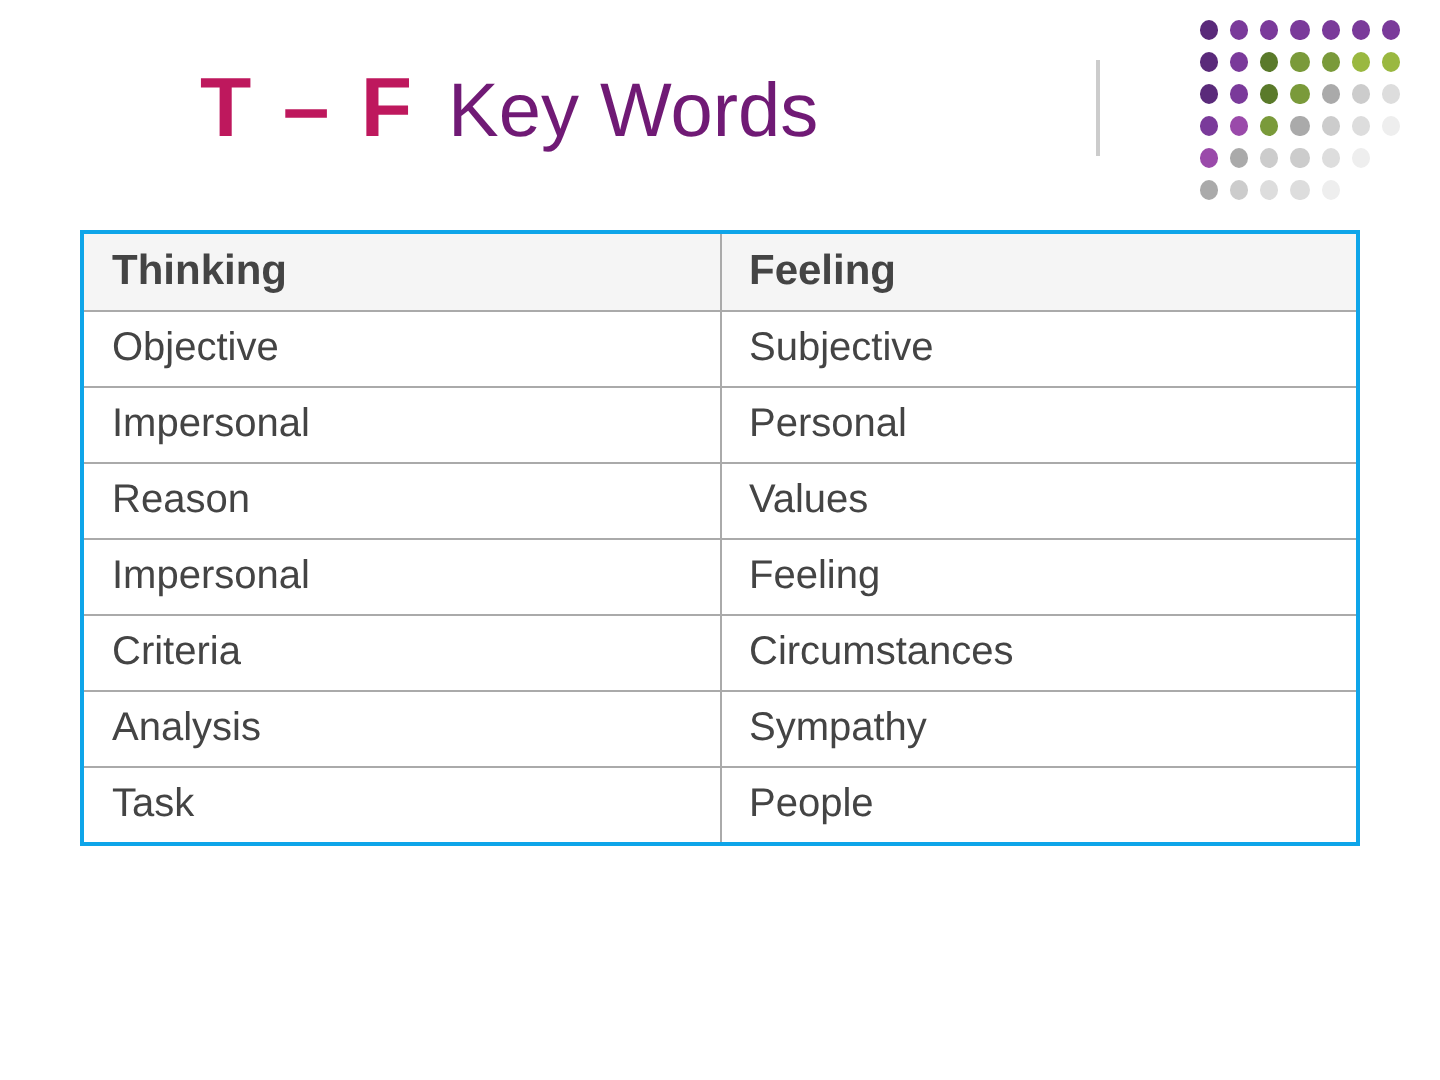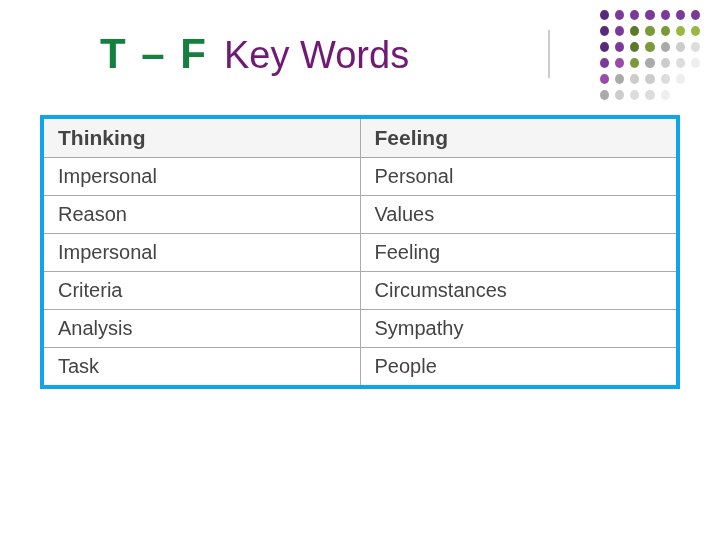--- a/index.html
+++ b/index.html
@@ -33,21 +33,21 @@
     .title-area {
       display: flex;
       align-items: baseline;
       margin-bottom: 28px;
       padding-left: 60px;
     }
 
     .title-tf {
       font-size: 42px;
       font-weight: bold;
-      color: #15803d;
+      color: #be185d;
       letter-spacing: 2px;
       margin-right: 16px;
     }
 
     .title-keywords {
       font-size: 38px;
       color: #701a75;
       font-weight: normal;
     }
 
@@ -63,21 +63,21 @@
       top: 0;
       bottom: 0;
       width: 2px;
       background: #ccc;
     }
 
     
     .kw-table {
       width: 100%;
       border-collapse: collapse;
-      border: 4px solid #0ea5e9;
+      border: 2px solid #0ea5e9;
       margin-top: 37px;
     }
 
     .kw-table td {
       padding: 7px 14px;
       font-size: 20px;
       color: #444;
       border: 1px solid #aaa;
       width: 50%;
       vertical-align: middle;
@@ -171,20 +171,24 @@
     </div>
     <div class="title-divider"></div>
   </div>
 
   <table class="kw-table">
     <tbody id="table-body">
       <tr>
         <td>Thinking</td>
         <td>Feeling</td>
       </tr>
+    <tr>
+          <td>Objective</td>
+          <td>Subjective</td>
+        </tr>
         <tr>
           <td>Impersonal</td>
           <td>Personal</td>
         </tr>
         <tr>
           <td>Reason</td>
           <td>Values</td>
         </tr>
         <tr>
           <td>Impersonal</td>

